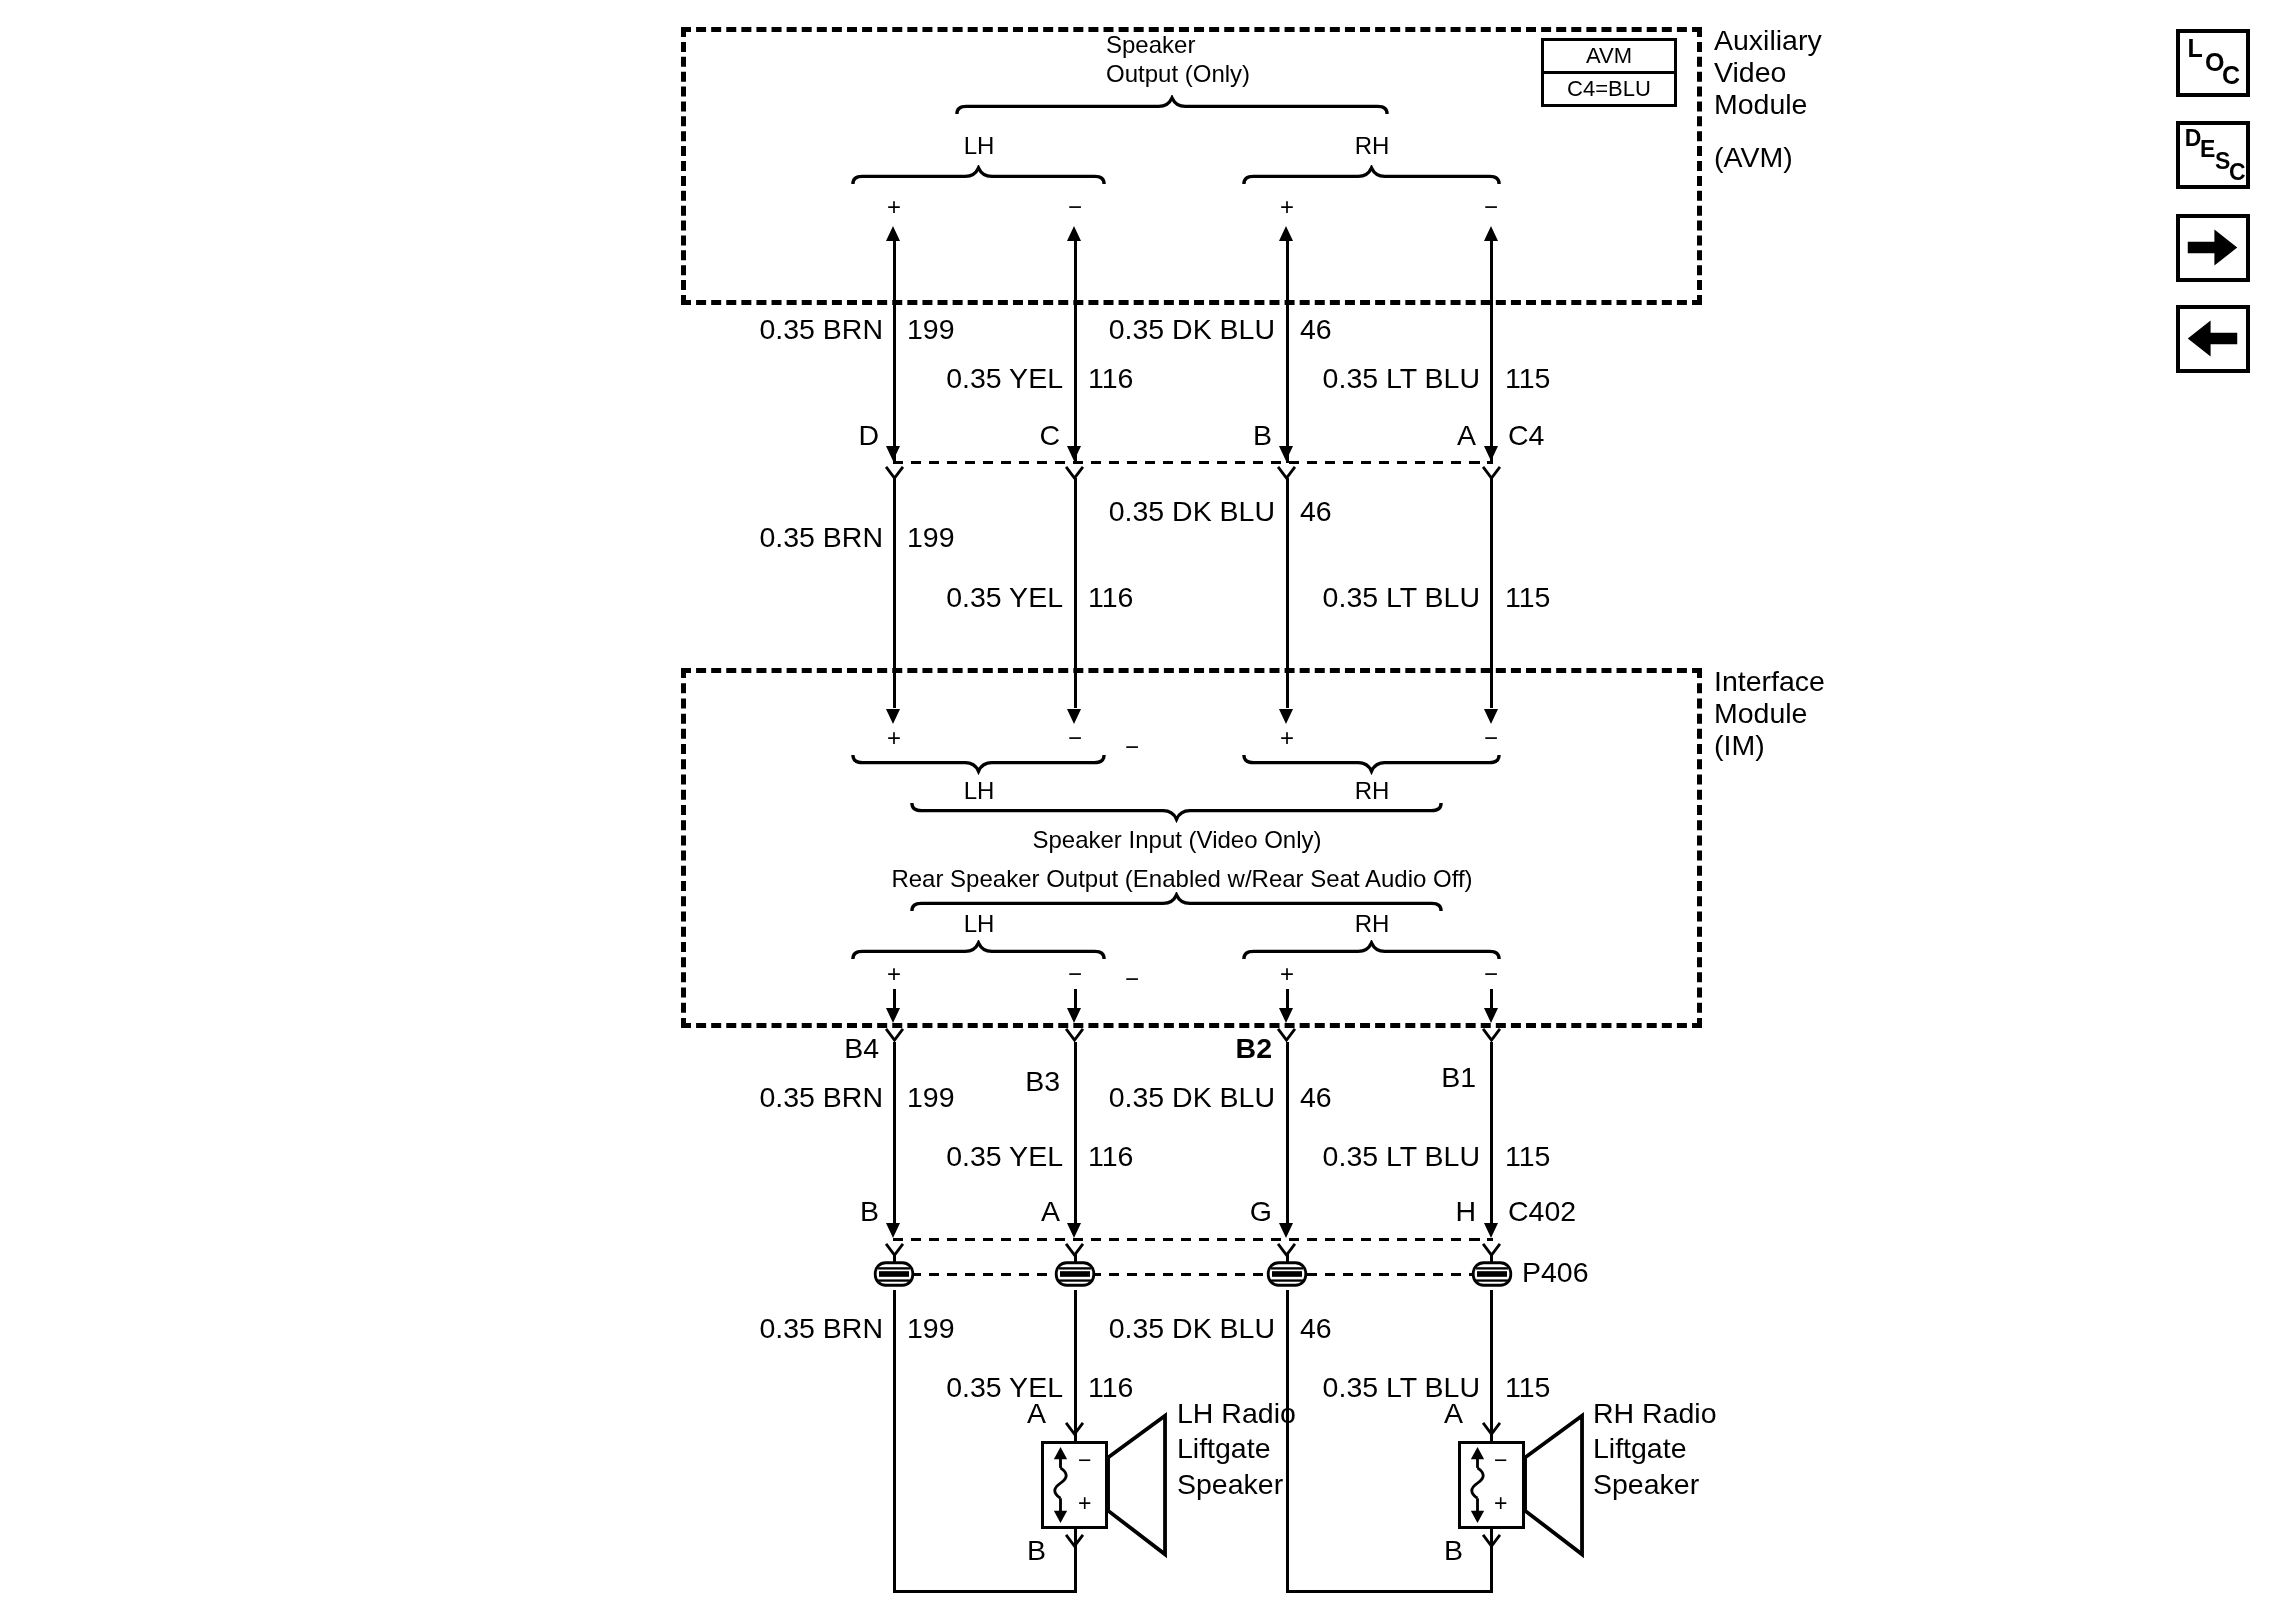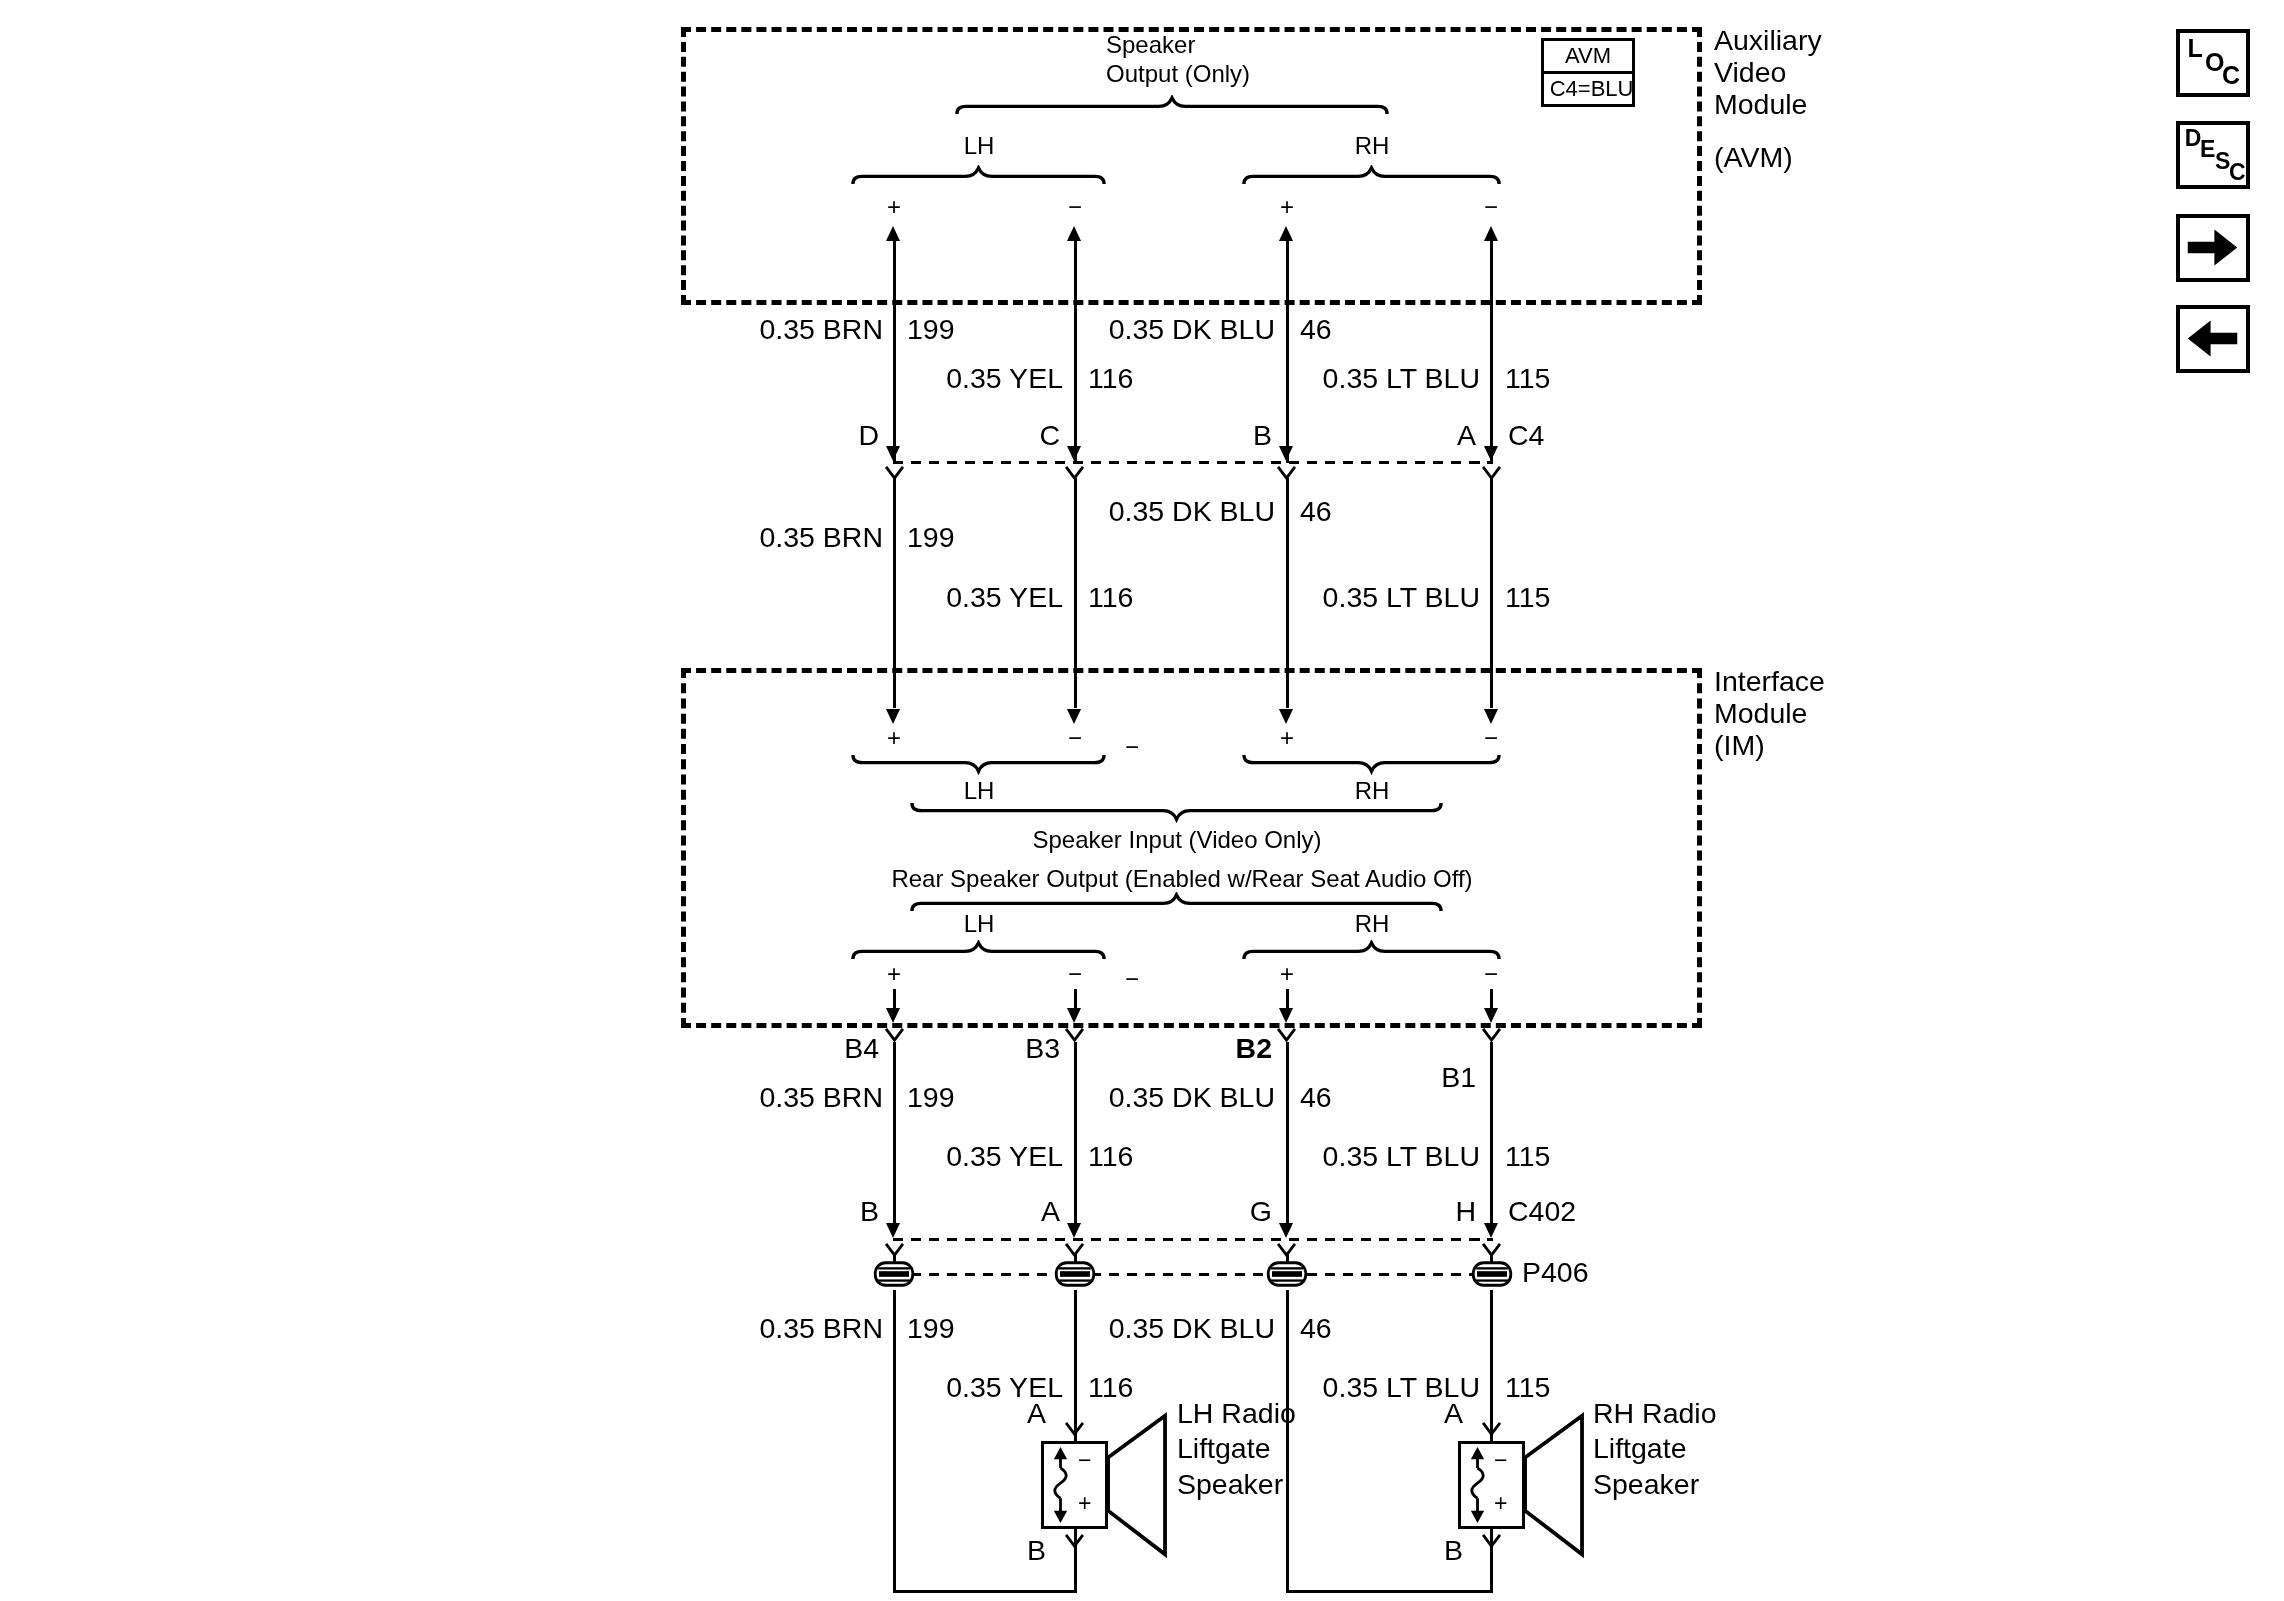--- a/index.html
+++ b/index.html
@@ -48,21 +48,21 @@
   </svg>
   <svg class="svgabs" style="left:1242px;top:165px;" width="259" height="21" viewBox="0 0 272 22">
     <path d="M2 20 Q2 12 12 12 L122 12 Q132 12 136 3 Q140 12 150 12 L260 12 Q270 12 270 20" fill="none" stroke="#000" stroke-width="3.5"></path>
   </svg>
 
   <div class="t ts tc" style="left:894px;top:194px;">+</div>
   <div class="t ts tc" style="left:1075px;top:194px;">−</div>
   <div class="t ts tc" style="left:1287px;top:194px;">+</div>
   <div class="t ts tc" style="left:1491px;top:194px;">−</div>
 
-  <div class="tagbox" style="left:1541px;top:38px;width:94px;">
+  <div class="tagbox" style="left:1541px;top:38px;width:136px;">
     <div class="row1">AVM</div>
     <div class="row2">C4=BLU</div>
   </div>
 
   <div class="t" style="left:1714px;top:25px;">Auxiliary</div>
   <div class="t" style="left:1714px;top:57px;">Video</div>
   <div class="t" style="left:1714px;top:89px;">Module</div>
   <div class="t" style="left:1714px;top:122px;margin-top:20px;">(AVM)</div>
 
   <div class="au" style="left:886px;top:226px;"></div>
@@ -185,21 +185,21 @@
   <svg class="svgabs" style="left:1063px;top:1027px;" width="23" height="15" viewBox="0 0 24 16">
       <path d="M3 2 L12 14 L21 2" fill="none" stroke="#000" stroke-width="3"></path>
     </svg>
   <svg class="svgabs" style="left:1275px;top:1027px;" width="23" height="15" viewBox="0 0 24 16">
       <path d="M3 2 L12 14 L21 2" fill="none" stroke="#000" stroke-width="3"></path>
     </svg>
   <svg class="svgabs" style="left:1480px;top:1027px;" width="23" height="15" viewBox="0 0 24 16">
       <path d="M3 2 L12 14 L21 2" fill="none" stroke="#000" stroke-width="3"></path>
     </svg>
   <div class="t tr" style="left:879px;top:1033px;">B4</div>
-  <div class="t tr" style="left:1060px;top:1033px;">B3</div>
+  <div class="t tr" style="left:1060px;top:1066px;">B3</div>
   <div class="t tr" style="left:1272px;top:1033px;font-weight:bold;">B2</div>
   <div class="t tr" style="left:1476px;top:1033px;margin-top:29px;">B1</div>
 
   <div class="vw" style="left:893px;top:1042px;height:183px;"></div>
   <div class="vw" style="left:1074px;top:1042px;height:183px;"></div>
   <div class="vw" style="left:1286px;top:1042px;height:183px;"></div>
   <div class="vw" style="left:1490px;top:1042px;height:183px;"></div>
 
   <div class="t tr" style="left:883px;top:1082px;">0.35 BRN</div>
   <div class="t" style="left:907px;top:1082px;">199</div>

